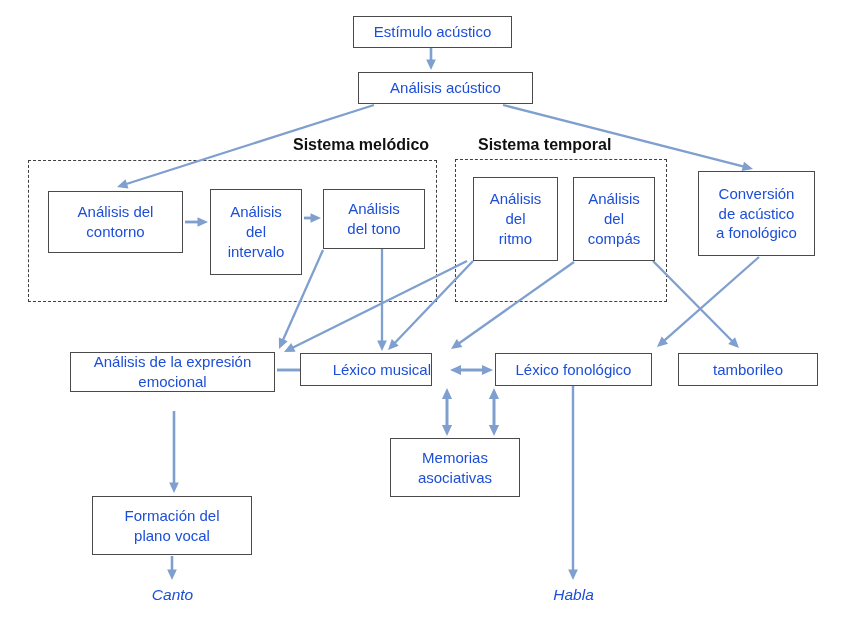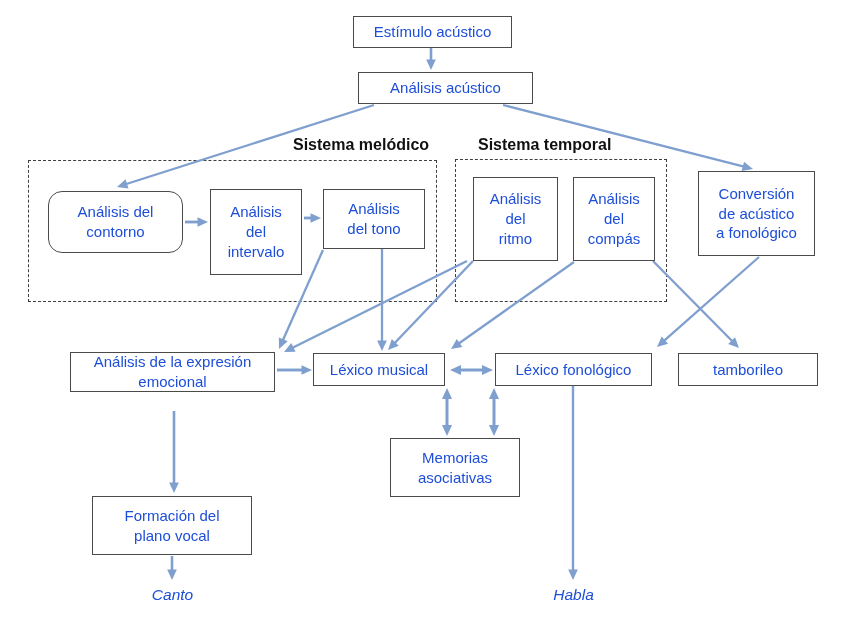--- a/index.html
+++ b/index.html
@@ -141,21 +141,21 @@
 <div class="group" style="left: 28px; top: 160px; width: 409px; height: 142px;"></div>
     <div class="group-label" style="left: 293px; top: 136px;">Sistema melódico</div>
     <div class="group" style="left: 455px; top: 159px; width: 212px; height: 143px;"></div>
     <div class="group-label" style="left: 458px; top: 136px; margin-left: 20px;">Sistema temporal</div>
     <div class="node boxed" style="left: 353px; top: 16px; width: 159px; height: 32px;">
       <div>Estímulo acústico</div>
     </div>
     <div class="node boxed" style="left: 358px; top: 72px; width: 175px; height: 32px;">
       <div>Análisis acústico</div>
     </div>
-    <div class="node boxed" style="left: 48px; top: 191px; width: 135px; height: 62px; border-radius: 14px;">
+    <div class="node boxed" style="left: 48px; top: 191px; width: 135px; height: 62px;">
       <div>Análisis del</div>
       <div>contorno</div>
     </div>
     <div class="node boxed" style="left: 210px; top: 189px; width: 92px; height: 86px;">
       <div>Análisis</div>
       <div>del</div>
       <div>intervalo</div>
     </div>
     <div class="node boxed" style="left: 323px; top: 189px; width: 102px; height: 60px;">
       <div>Análisis</div>
@@ -173,21 +173,21 @@
     </div>
     <div class="node boxed" style="left: 698px; top: 171px; width: 117px; height: 85px;">
       <div>Conversión</div>
       <div>de acústico</div>
       <div>a fonológico</div>
     </div>
     <div class="node boxed" style="left: 70px; top: 352px; width: 205px; height: 40px;">
       <div>Análisis de la expresión</div>
       <div>emocional</div>
     </div>
-    <div class="node boxed" style="left: 313px; top: 353px; width: 132px; height: 33px;">
+    <div class="node boxed" style="left: 300px; top: 353px; width: 132px; height: 33px; align-items: flex-end;">
       <div>Léxico musical</div>
     </div>
     <div class="node boxed" style="left: 678px; top: 353px; width: 140px; height: 33px;">
       <div>tamborileo</div>
     </div>
     <div class="node boxed" style="left: 495px; top: 353px; width: 157px; height: 33px;">
       <div>Léxico fonológico</div>
     </div>
     <div class="node boxed" style="left: 390px; top: 438px; width: 130px; height: 59px;">
       <div>Memorias</div>

